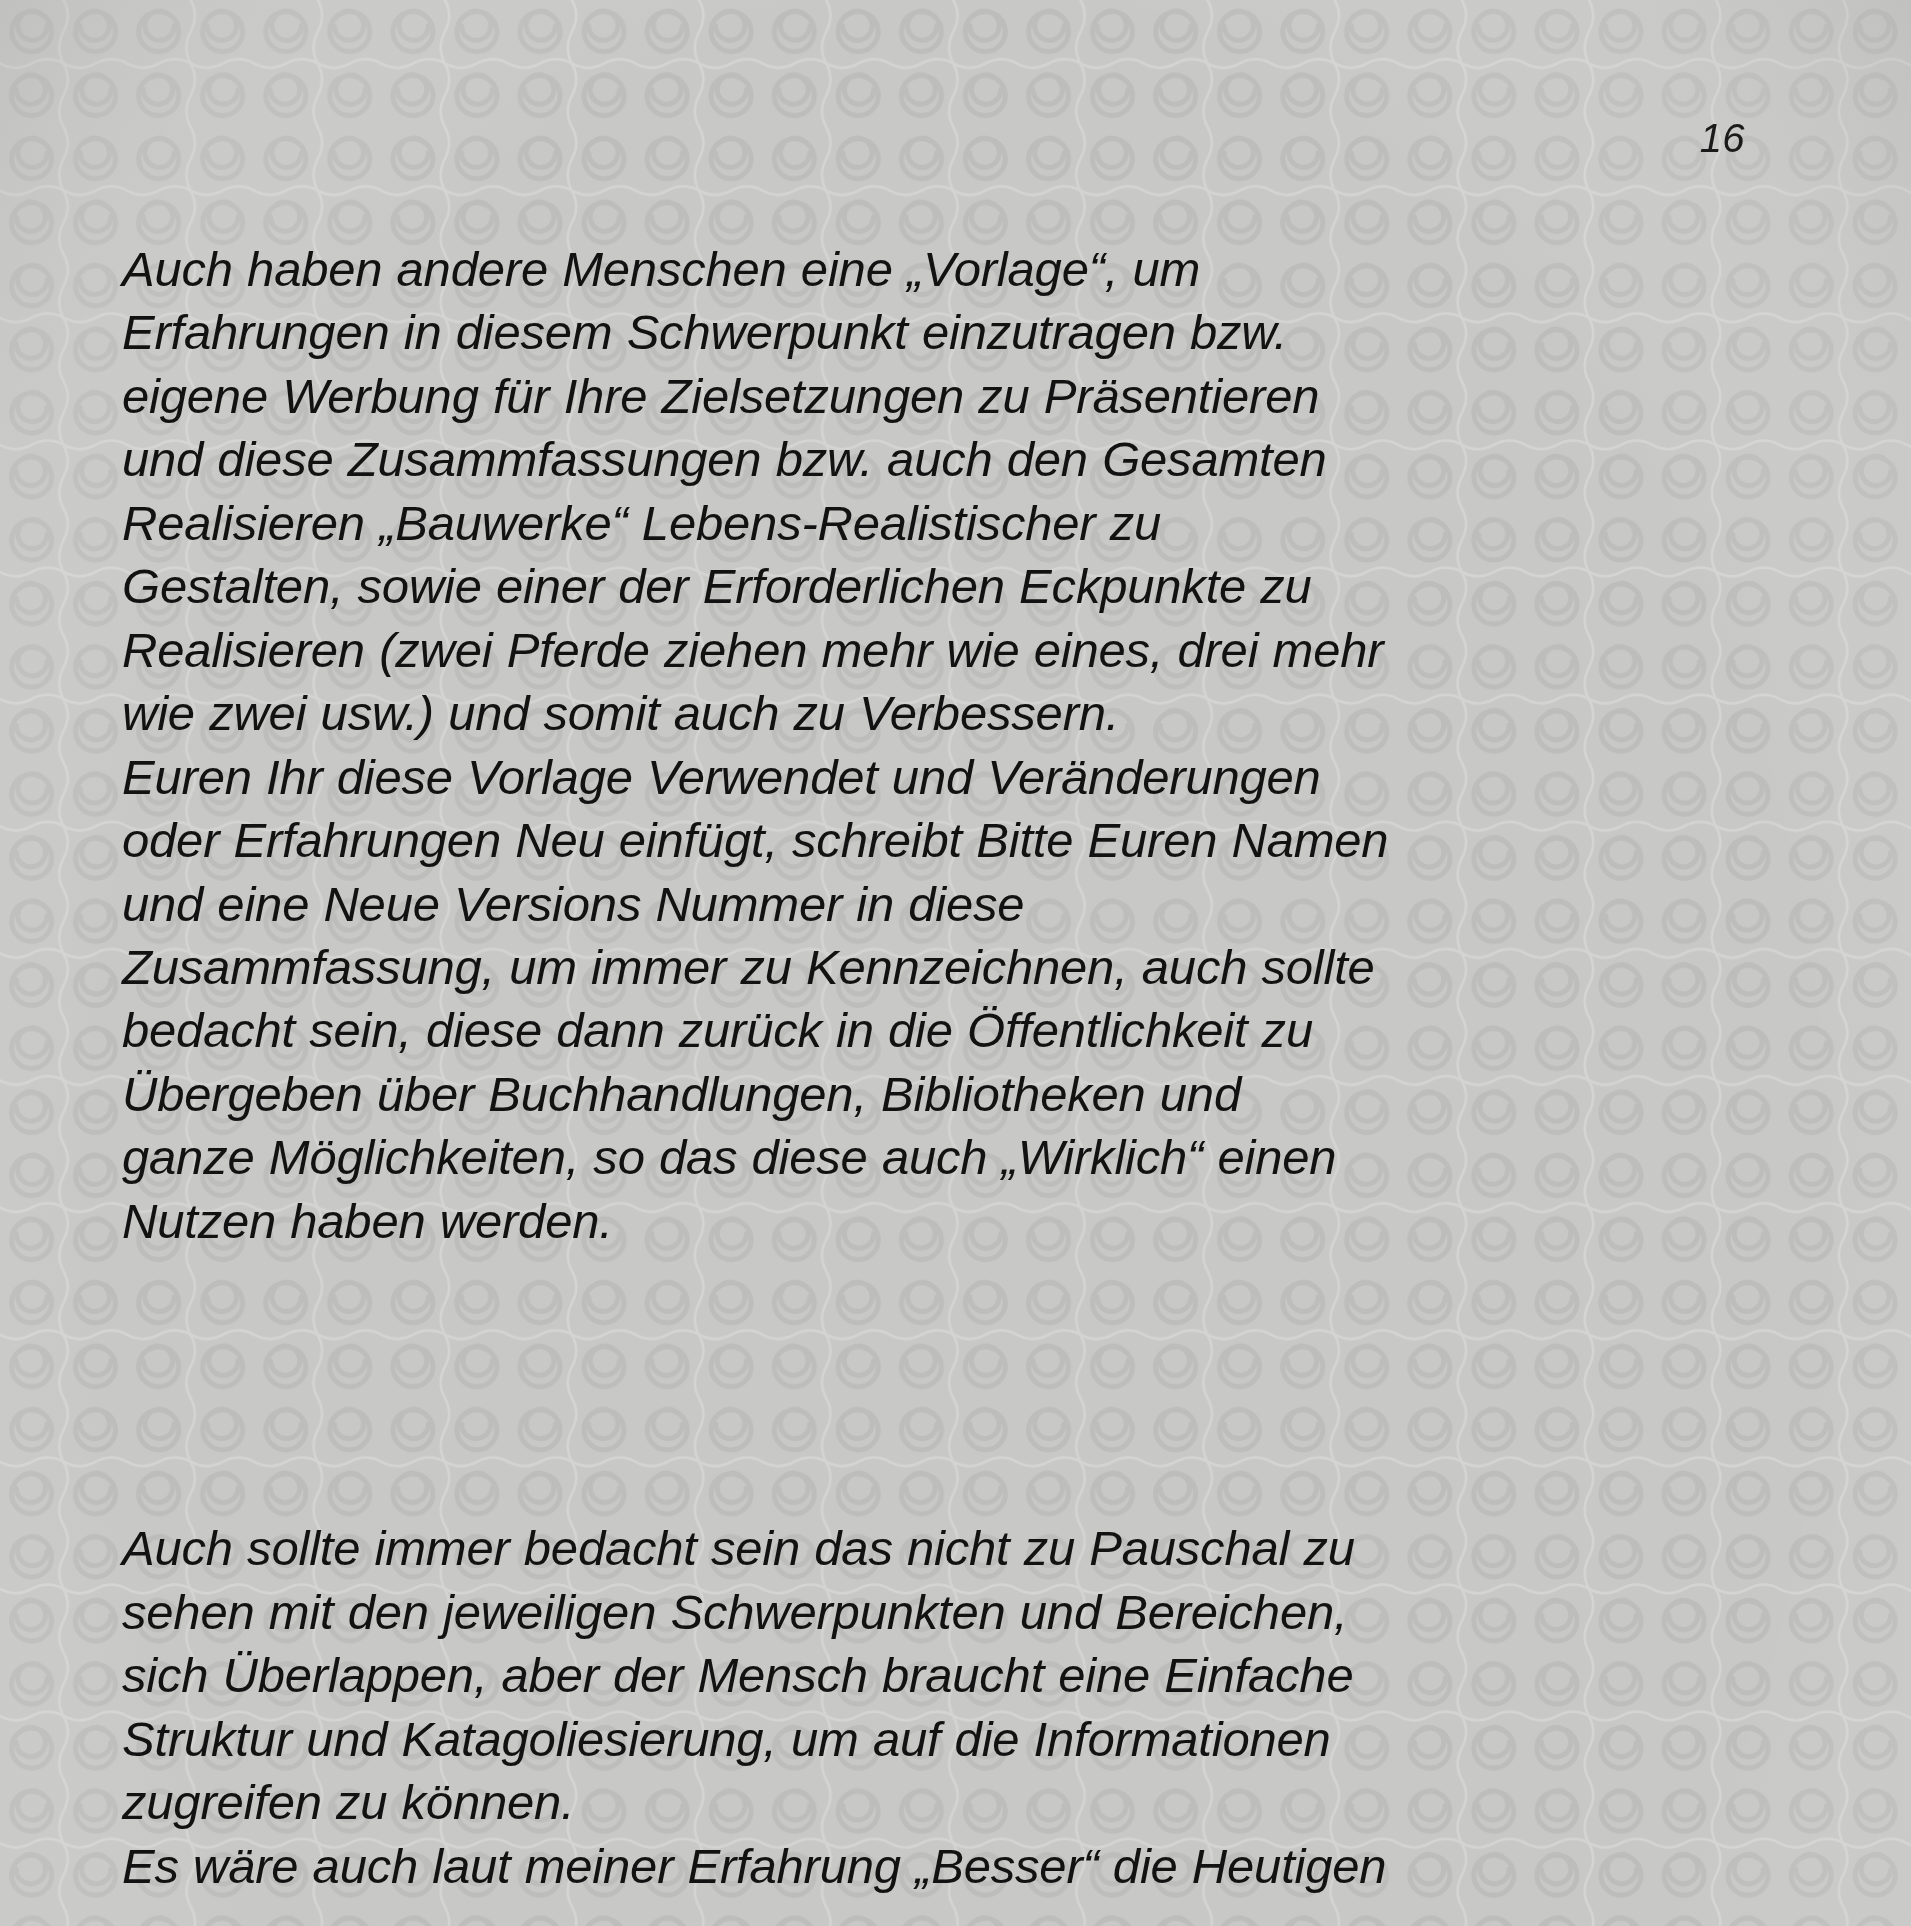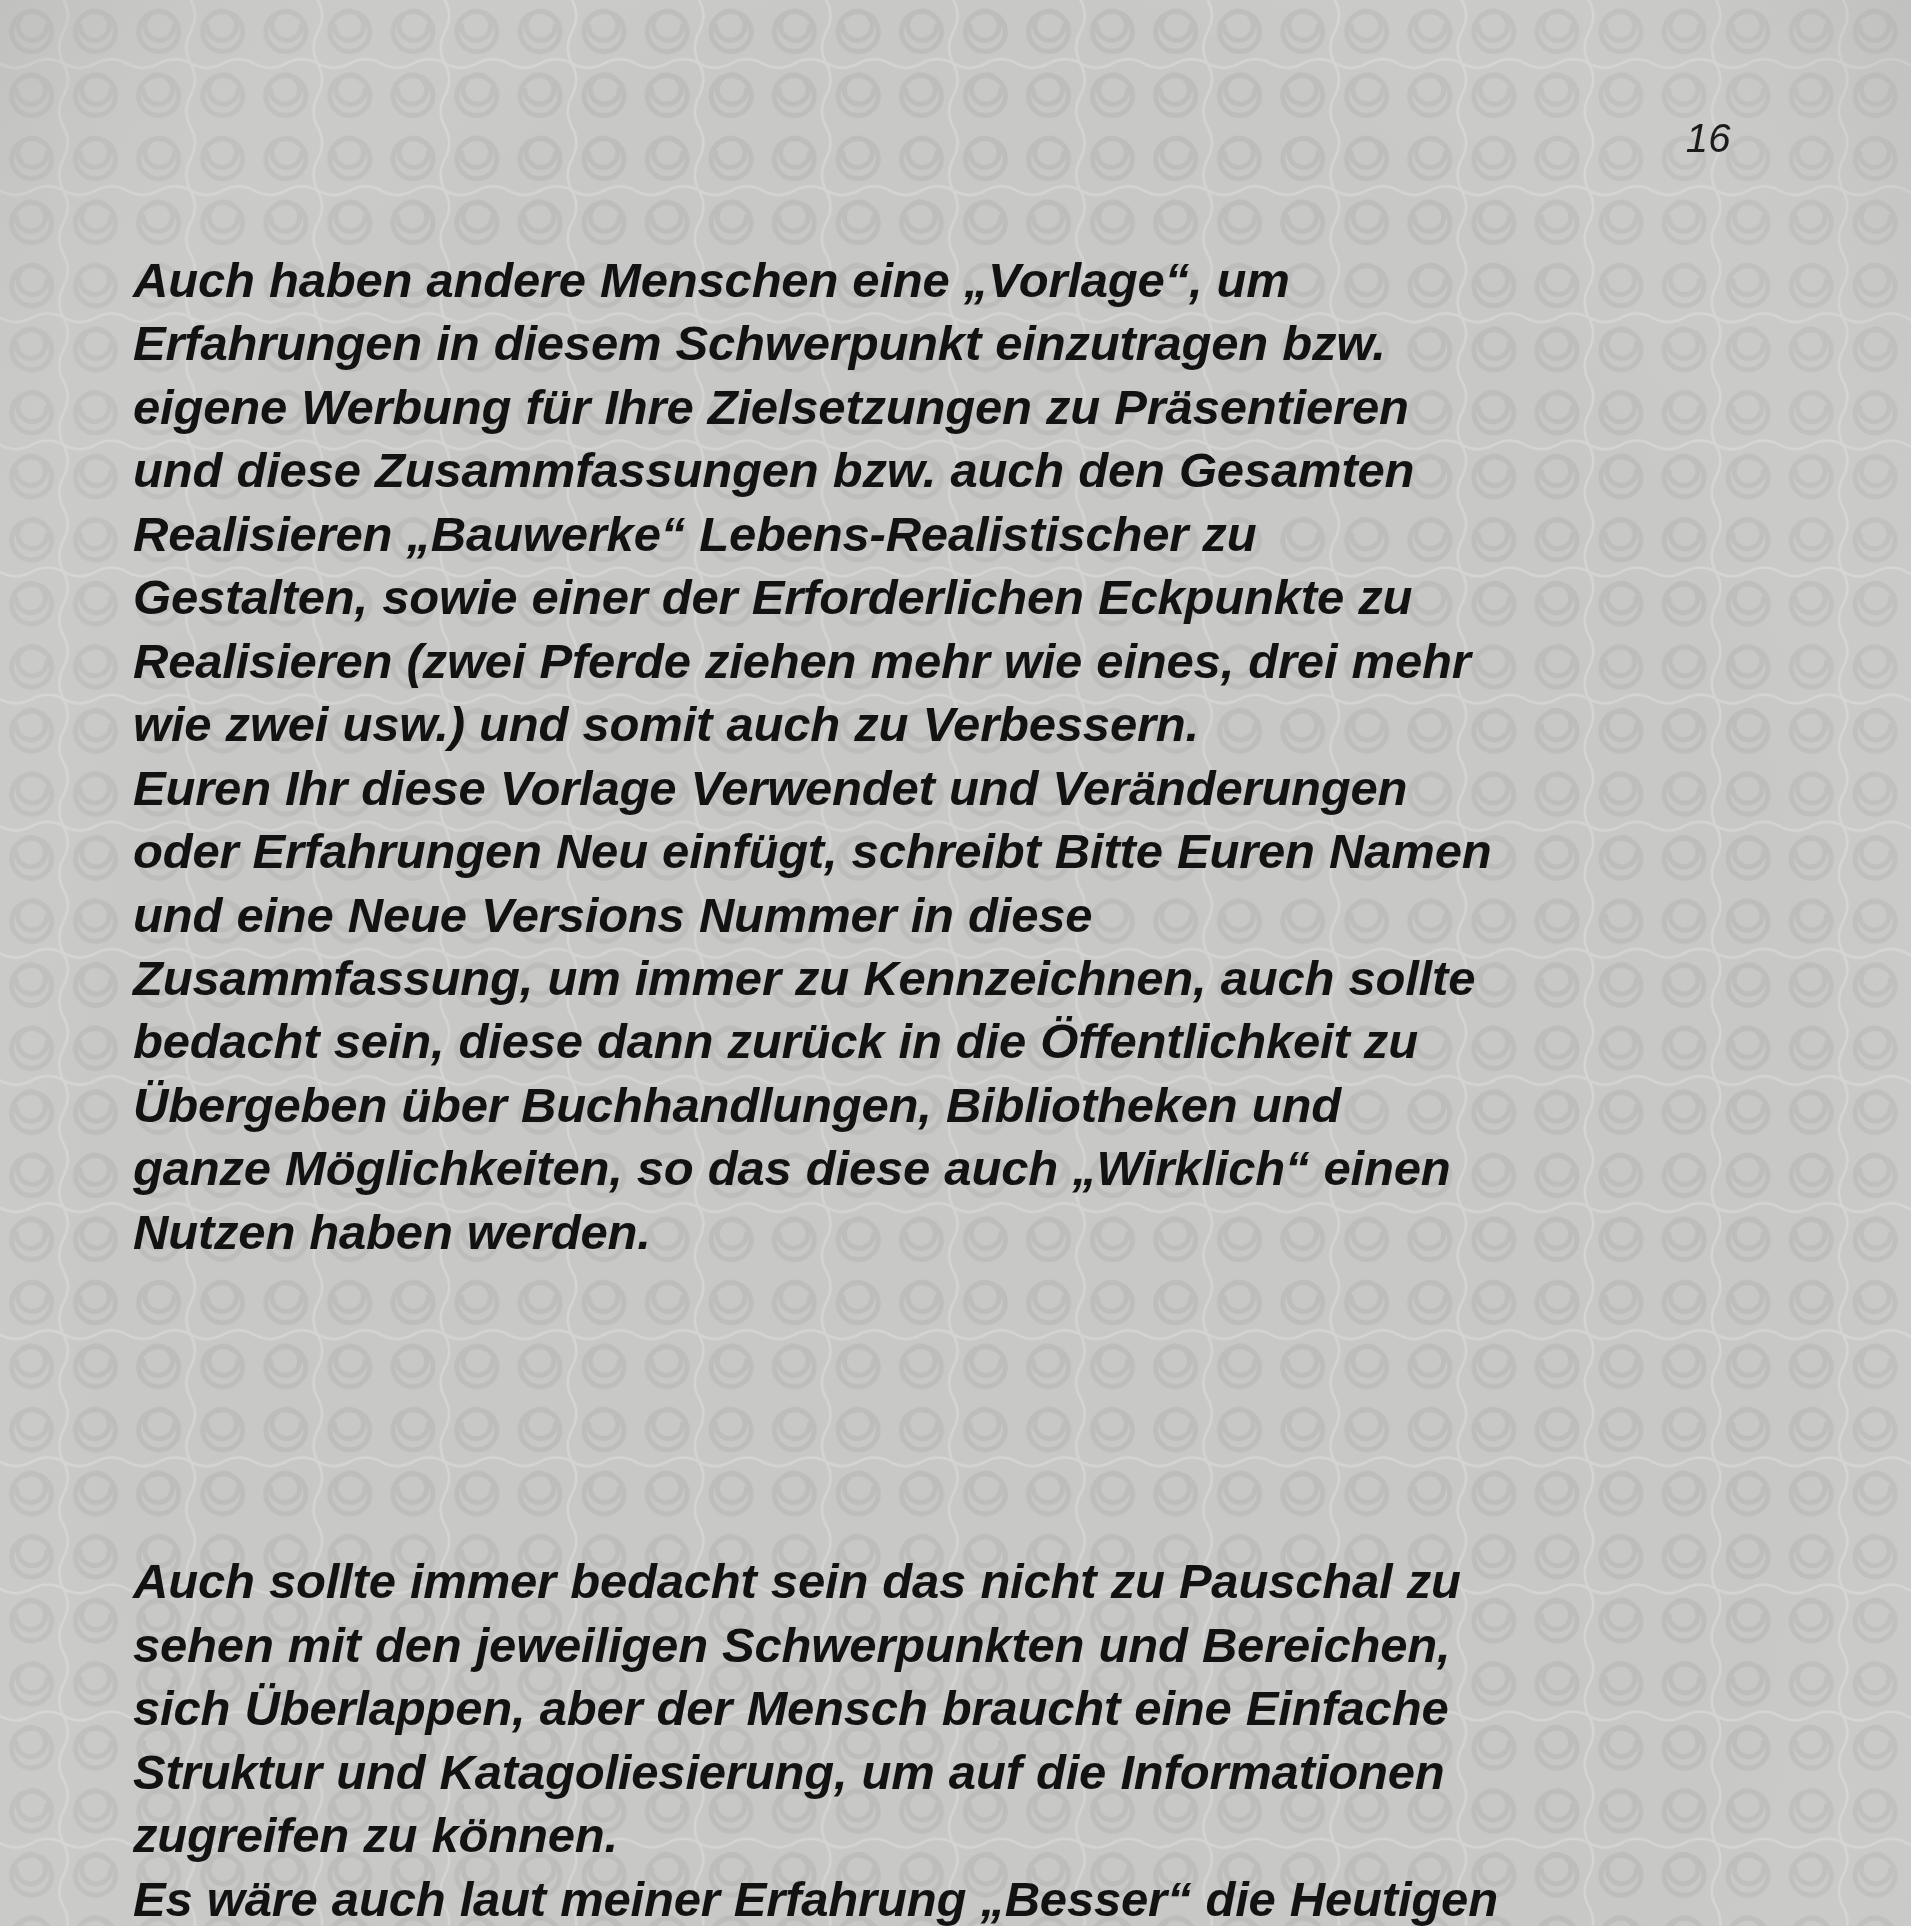--- a/index.html
+++ b/index.html
@@ -27,43 +27,42 @@
     position: absolute;
     inset: 0;
     pointer-events: none;
     opacity: 1;
   }
 
   
   #page-number {
     position: absolute;
     top: 116px;
-    right: 180px;
+    right: 166px;
     font-size: 40px;
     font-style: italic;
     color: #1b1b1b;
     letter-spacing: 0.4px;
   }
 
   
   #content {
     position: absolute;
     left: 117px;
     top: 233px;
     width: 1672px;
   }
   .para {
     font-size: 49px;
     line-height: 1.295;
     font-style: italic;
     color: #121212;
     letter-spacing: -0.2px;
     word-spacing: 0.8px;
-    margin: 16px;
-    font-weight: bold;
+    margin: 5px;
   }
   #para-gap {
     height: 254px;
   }
   .line {
     display: block;
     white-space: pre;
   }
 </style>
 </head>

